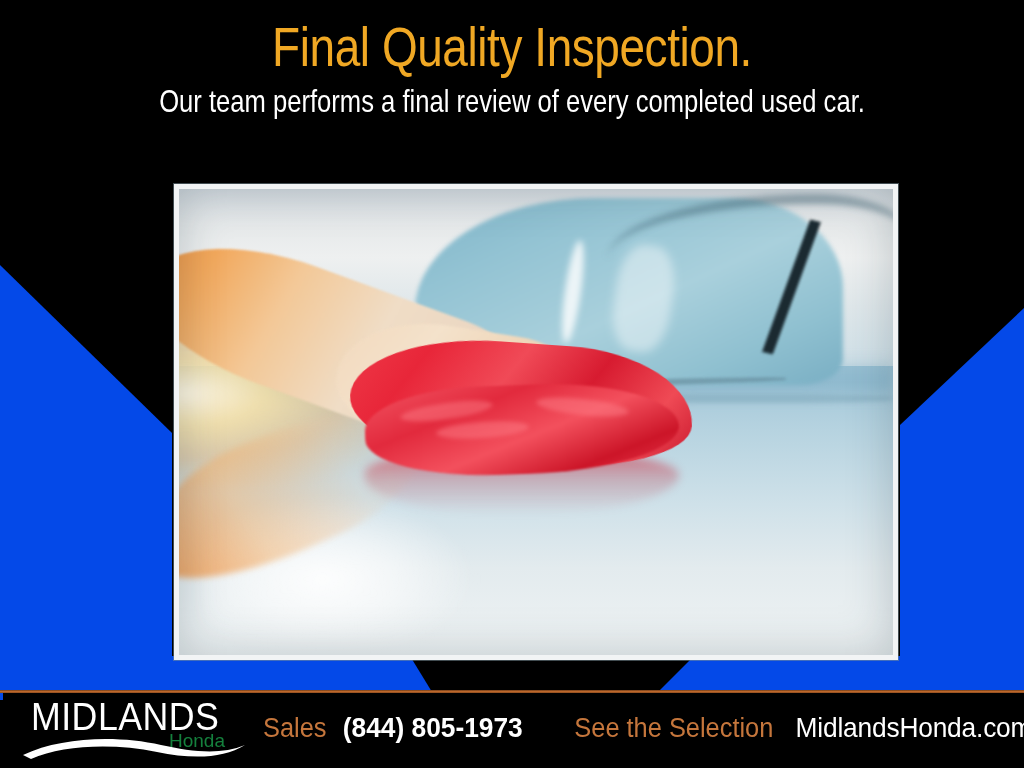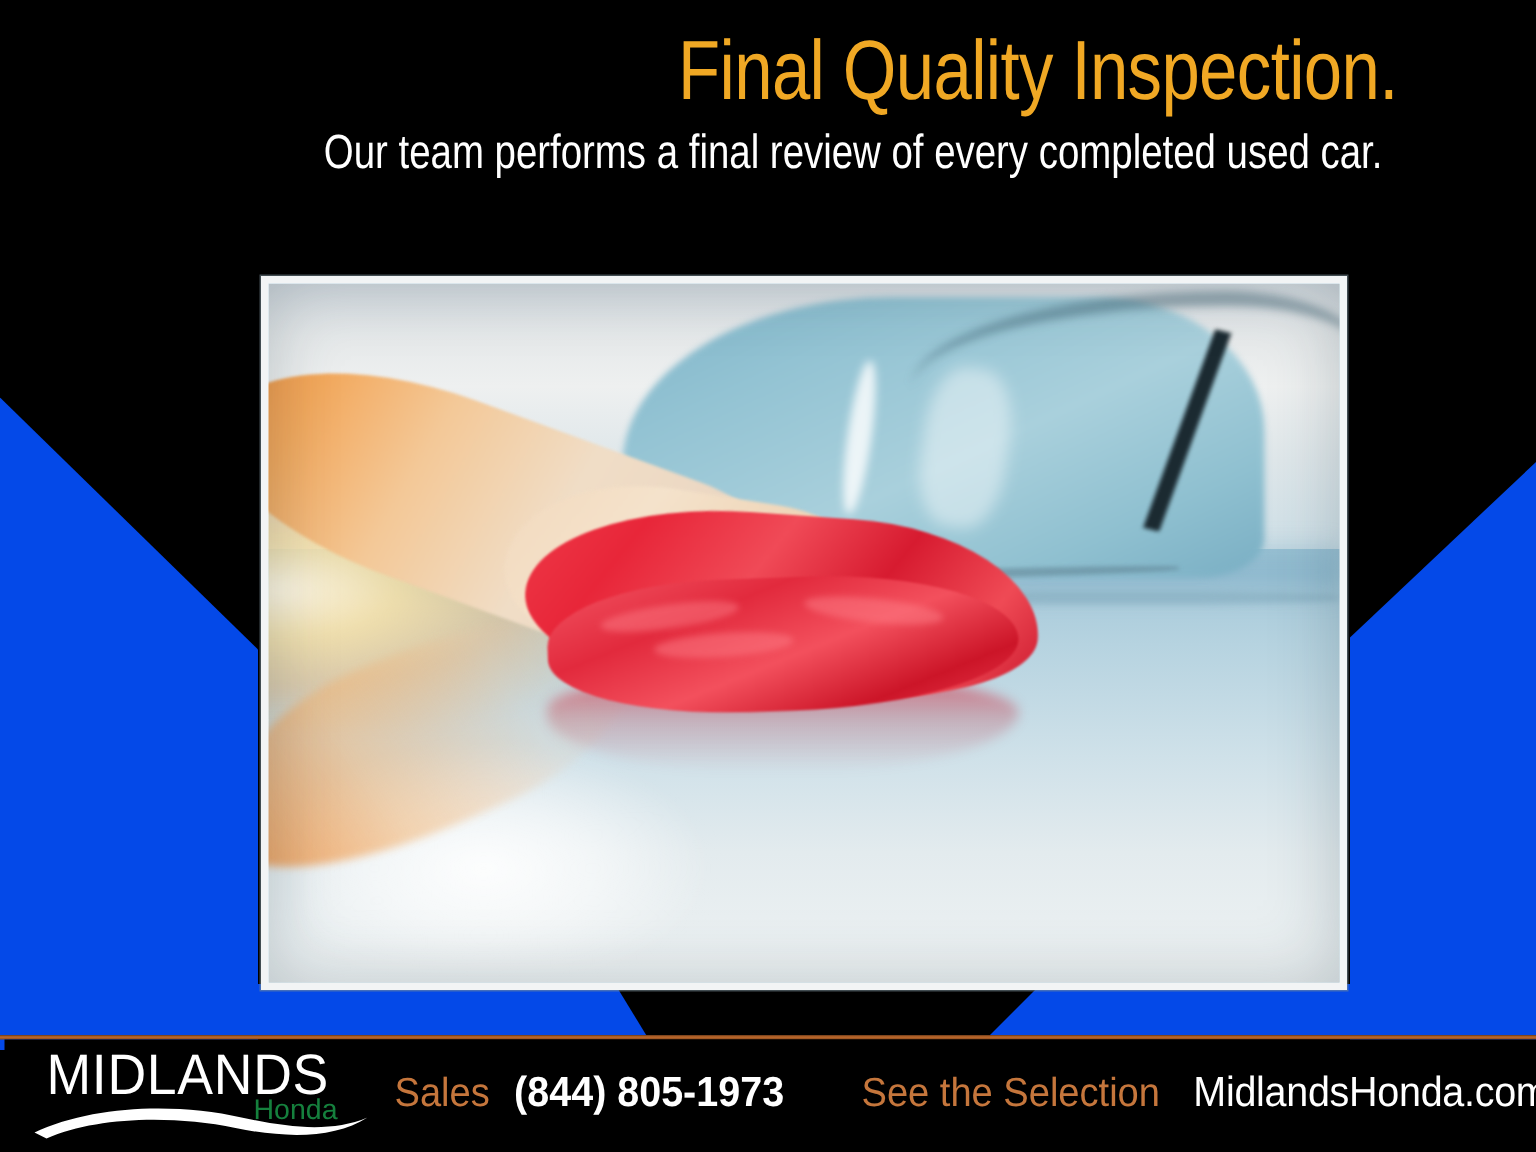--- a/index.html
+++ b/index.html
@@ -25,21 +25,21 @@
     overflow: hidden;
   }
 
   
   .headline-block {
     position: absolute;
     left: 0; top: 0;
     width: 1024px;
     height: 170px;
     z-index: 6;
-    text-align: right;
+    text-align: center;
   }
   .headline {
     margin: 0;
     padding-top: 16px;
     font-family: "Liberation Sans", sans-serif;
     font-size: 56px;
     line-height: 62px;
     font-weight: 400;
     letter-spacing: -0.5px;
     color: #F0A824;

